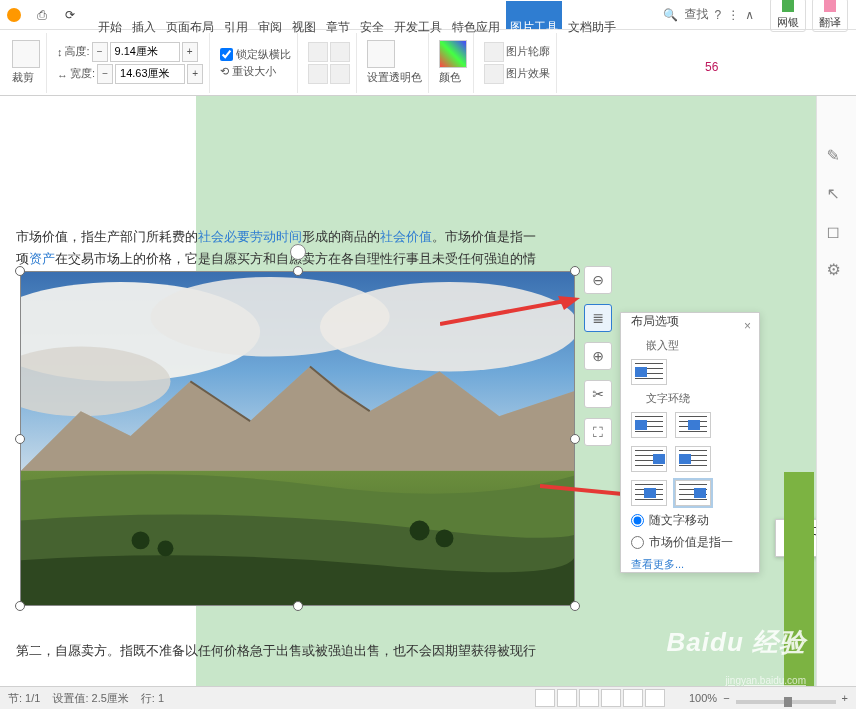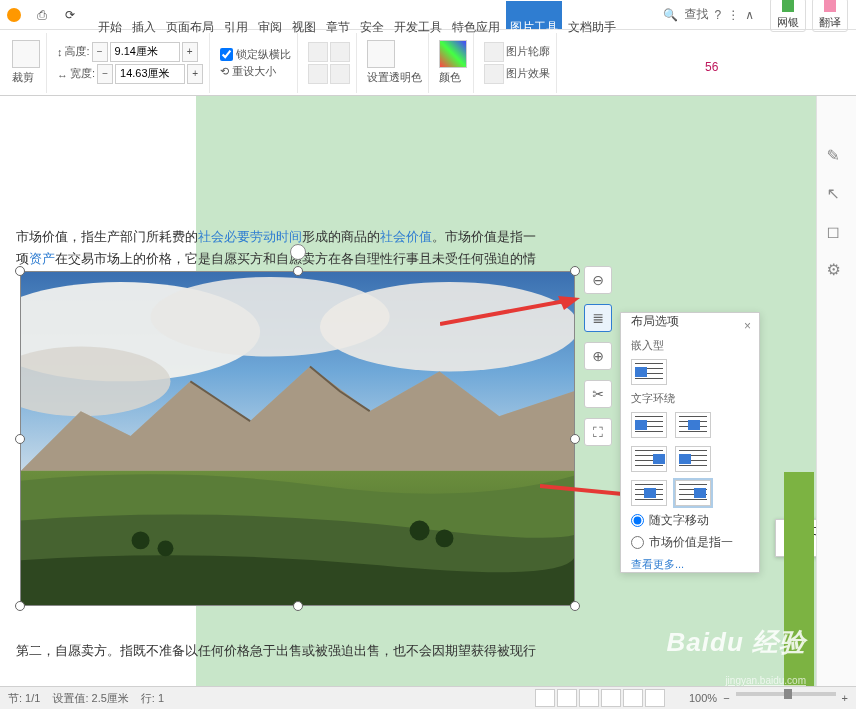--- a/index.html
+++ b/index.html
@@ -51,35 +51,35 @@
 .side-toolbar { position: absolute; top: 170px; left: 584px; width: 28px; display: flex; flex-direction: column; gap: 10px; }
 .side-btn { width: 28px; height: 28px; background: #fff; border: 1px solid #ccc; border-radius: 3px; display: flex; align-items: center; justify-content: center; cursor: pointer; font-size: 14px; color: #666; }
 .side-btn.active { border-color: #2f7dd1; background: #eaf3fb; }
 
 .right-rail { position: absolute; top: 0; right: 0; width: 40px; height: 100%; background: #fafafa; border-left: 1px solid #e0e0e0; display: flex; flex-direction: column; align-items: center; gap: 18px; padding-top: 50px; }
 .rail-icon { width: 20px; height: 20px; color: #888; cursor: pointer; }
 
 .layout-panel { position: absolute; top: 216px; left: 620px; width: 140px; background: #fff; border: 1px solid #ccc; box-shadow: 0 2px 8px rgba(0,0,0,.15); padding: 0 10px; font-size: 12px; color: #444; }
 .layout-panel .panel-title { font-size: 12px; margin-bottom: 8px; }
 .layout-panel .close-x { position: absolute; top: 6px; right: 8px; cursor: pointer; color: #888; }
-.layout-panel .section-label { font-size: 11px; color: #666; margin: 6px 0; }
+.layout-panel .section-label { font-size: 11px; color: #666; margin: 6px 15px; }
 .wrap-icons { display: flex; flex-wrap: wrap; gap: 8px; margin: 6px 0; }
 .wrap-icon { width: 36px; height: 26px; border: 1px solid #ccc; background: #fff; position: relative; cursor: pointer; display: flex; align-items: center; justify-content: center; }
 .wrap-icon.hl { box-shadow: 0 0 0 2px #aecde8; }
 .wrap-icon .lines { position: absolute; inset: 3px; background: repeating-linear-gradient(to bottom, #555 0 1px, transparent 1px 5px); }
 .wrap-icon .sq { position: absolute; width: 12px; height: 10px; background: #3a7bd5; top: 7px; }
 .radio-row { display: flex; align-items: center; gap: 5px; margin: 5px 0; }
 .radio-row input { margin: 0; }
 .more-link { color: #2f7dd1; display: block; margin-top: 6px; cursor: pointer; font-size: 11px; }
 
 .green-panel { position: absolute; right: 42px; top: 376px; width: 30px; height: 260px; background: #7cb342; }
 .tooltip { position: absolute; top: 423px; left: 775px; background: #fff; border: 1px solid #ccc; padding: 3px 8px; font-size: 11px; box-shadow: 0 1px 4px rgba(0,0,0,.2); }
 
 .status-bar { position: absolute; bottom: 0; left: 0; right: 0; height: 23px; background: #f0f0f0; border-top: 1px solid #d0d0d0; display: flex; align-items: center; font-size: 11px; color: #666; padding: 0 8px; gap: 12px; }
-.status-bar .zoom { margin-left: 12px; display: flex; align-items: flex-start; gap: 6px; }
+.status-bar .zoom { margin-left: 12px; display: flex; align-items: flex-end; gap: 6px; }
 .zoom-slider { width: 100px; height: 4px; background: #ccc; position: relative; }
 .zoom-slider .knob { position: absolute; left: 48%; top: -3px; width: 8px; height: 10px; background: #888; }
 .view-btns { display: flex; gap: 2px; margin-left: auto; }
 .vb { width: 20px; height: 18px; border: 1px solid #ccc; background: #fff; cursor: pointer; }
 
 .baidu-watermark { position: absolute; bottom: 26px; right: 50px; font-size: 26px; font-weight: 700; color: rgba(255,255,255,0.85); font-style: italic; letter-spacing: 1px; }
 .baidu-sub { position: absolute; bottom: 0px; right: 50px; font-size: 10px; color: rgba(255,255,255,0.7); text-decoration: underline; }
 
 .extra-56 { position: absolute; top: 60px; left: 705px; font-size: 12px; color: #be185d; }
 .logo-dot { width: 14px; height: 14px; border-radius: 50%; background: #ff9800; display: inline-block; }

